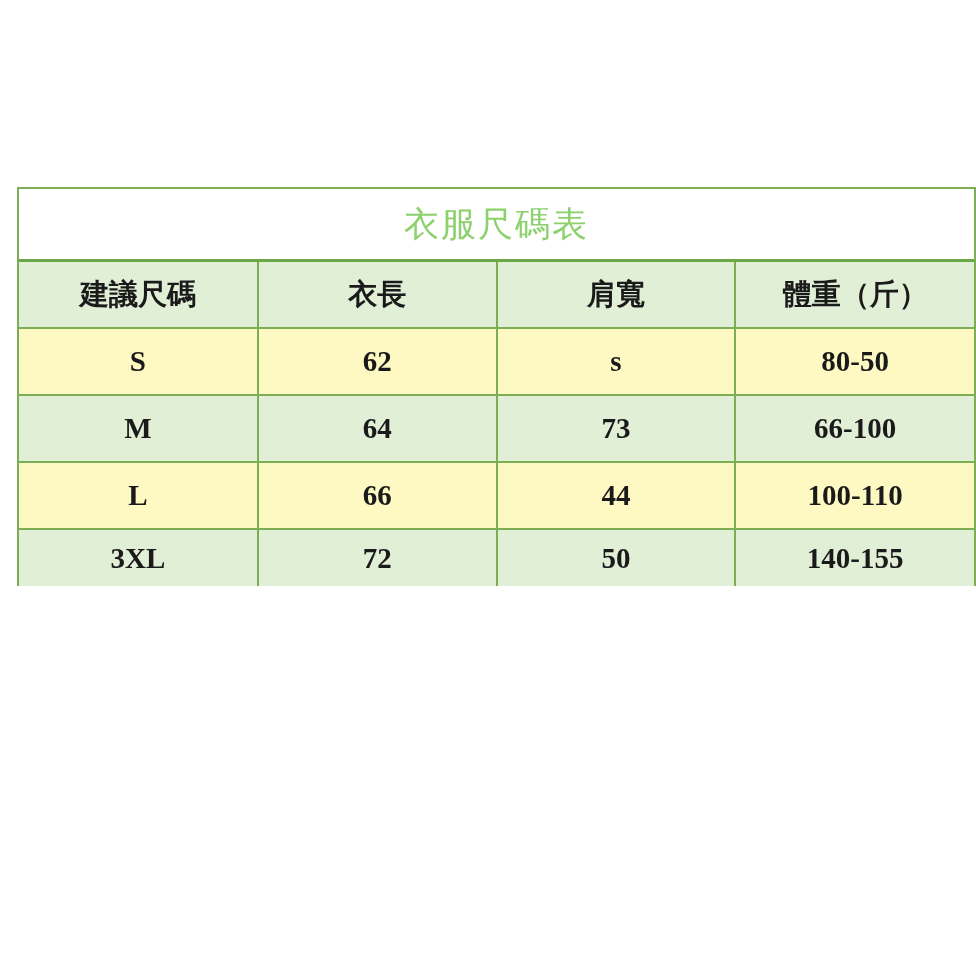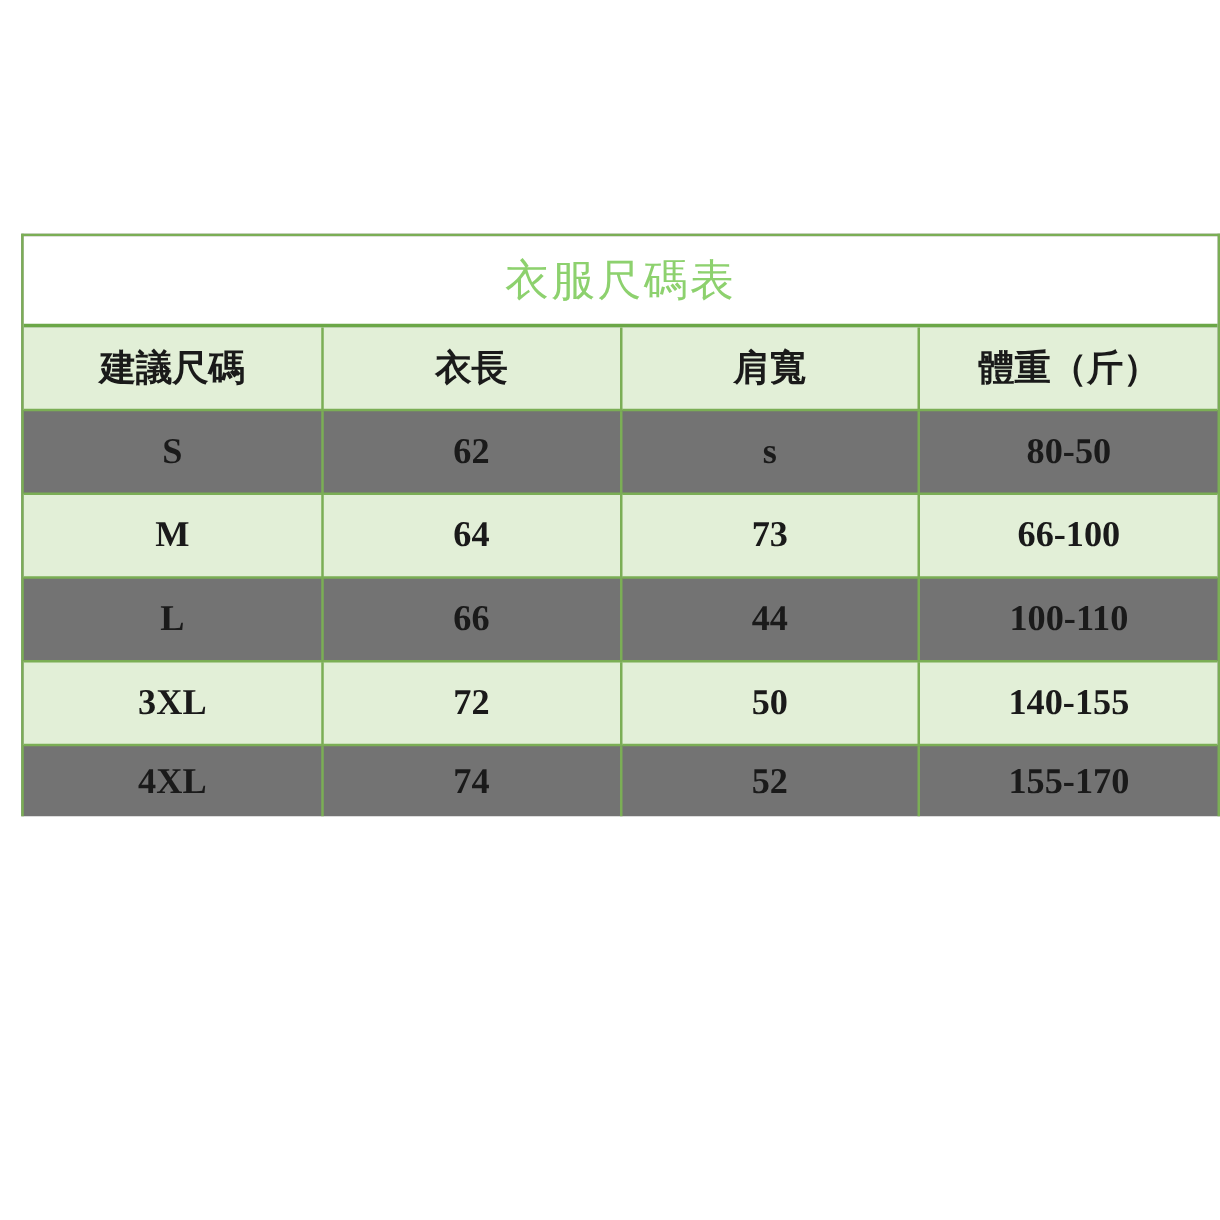--- a/index.html
+++ b/index.html
@@ -12,21 +12,21 @@
     font-family: "Liberation Serif", "DejaVu Serif", serif;
     color: var(--text, #1a1a1a);
   }
   .size-chart {
     position: absolute;
     top: 187px;
     left: 17px;
     right: 0;
     border: 2px solid var(--border, #7bae55);
     border-bottom: none;
-    background: #737373;
+    background: #fef9c3;
   }
   .chart-title {
     height: 70px;
     display: flex;
     align-items: center;
     justify-content: center;
     font-size: 35px;
     letter-spacing: 2px;
     color: var(--title, #8dd16e);
     border-bottom: 3px solid var(--border-strong, #6ba747);
@@ -91,21 +91,15 @@
           <td>66</td>
           <td>44</td>
           <td>100-110</td>
         </tr>
         <tr class="alt">
           <td>3XL</td>
           <td>72</td>
           <td>50</td>
           <td>140-155</td>
         </tr>
-        <tr>
-          <td>4XL</td>
-          <td>74</td>
-          <td>52</td>
-          <td>155-170</td>
-        </tr>
       </tbody>
   </table>
 </div>
 
 </body></html>

